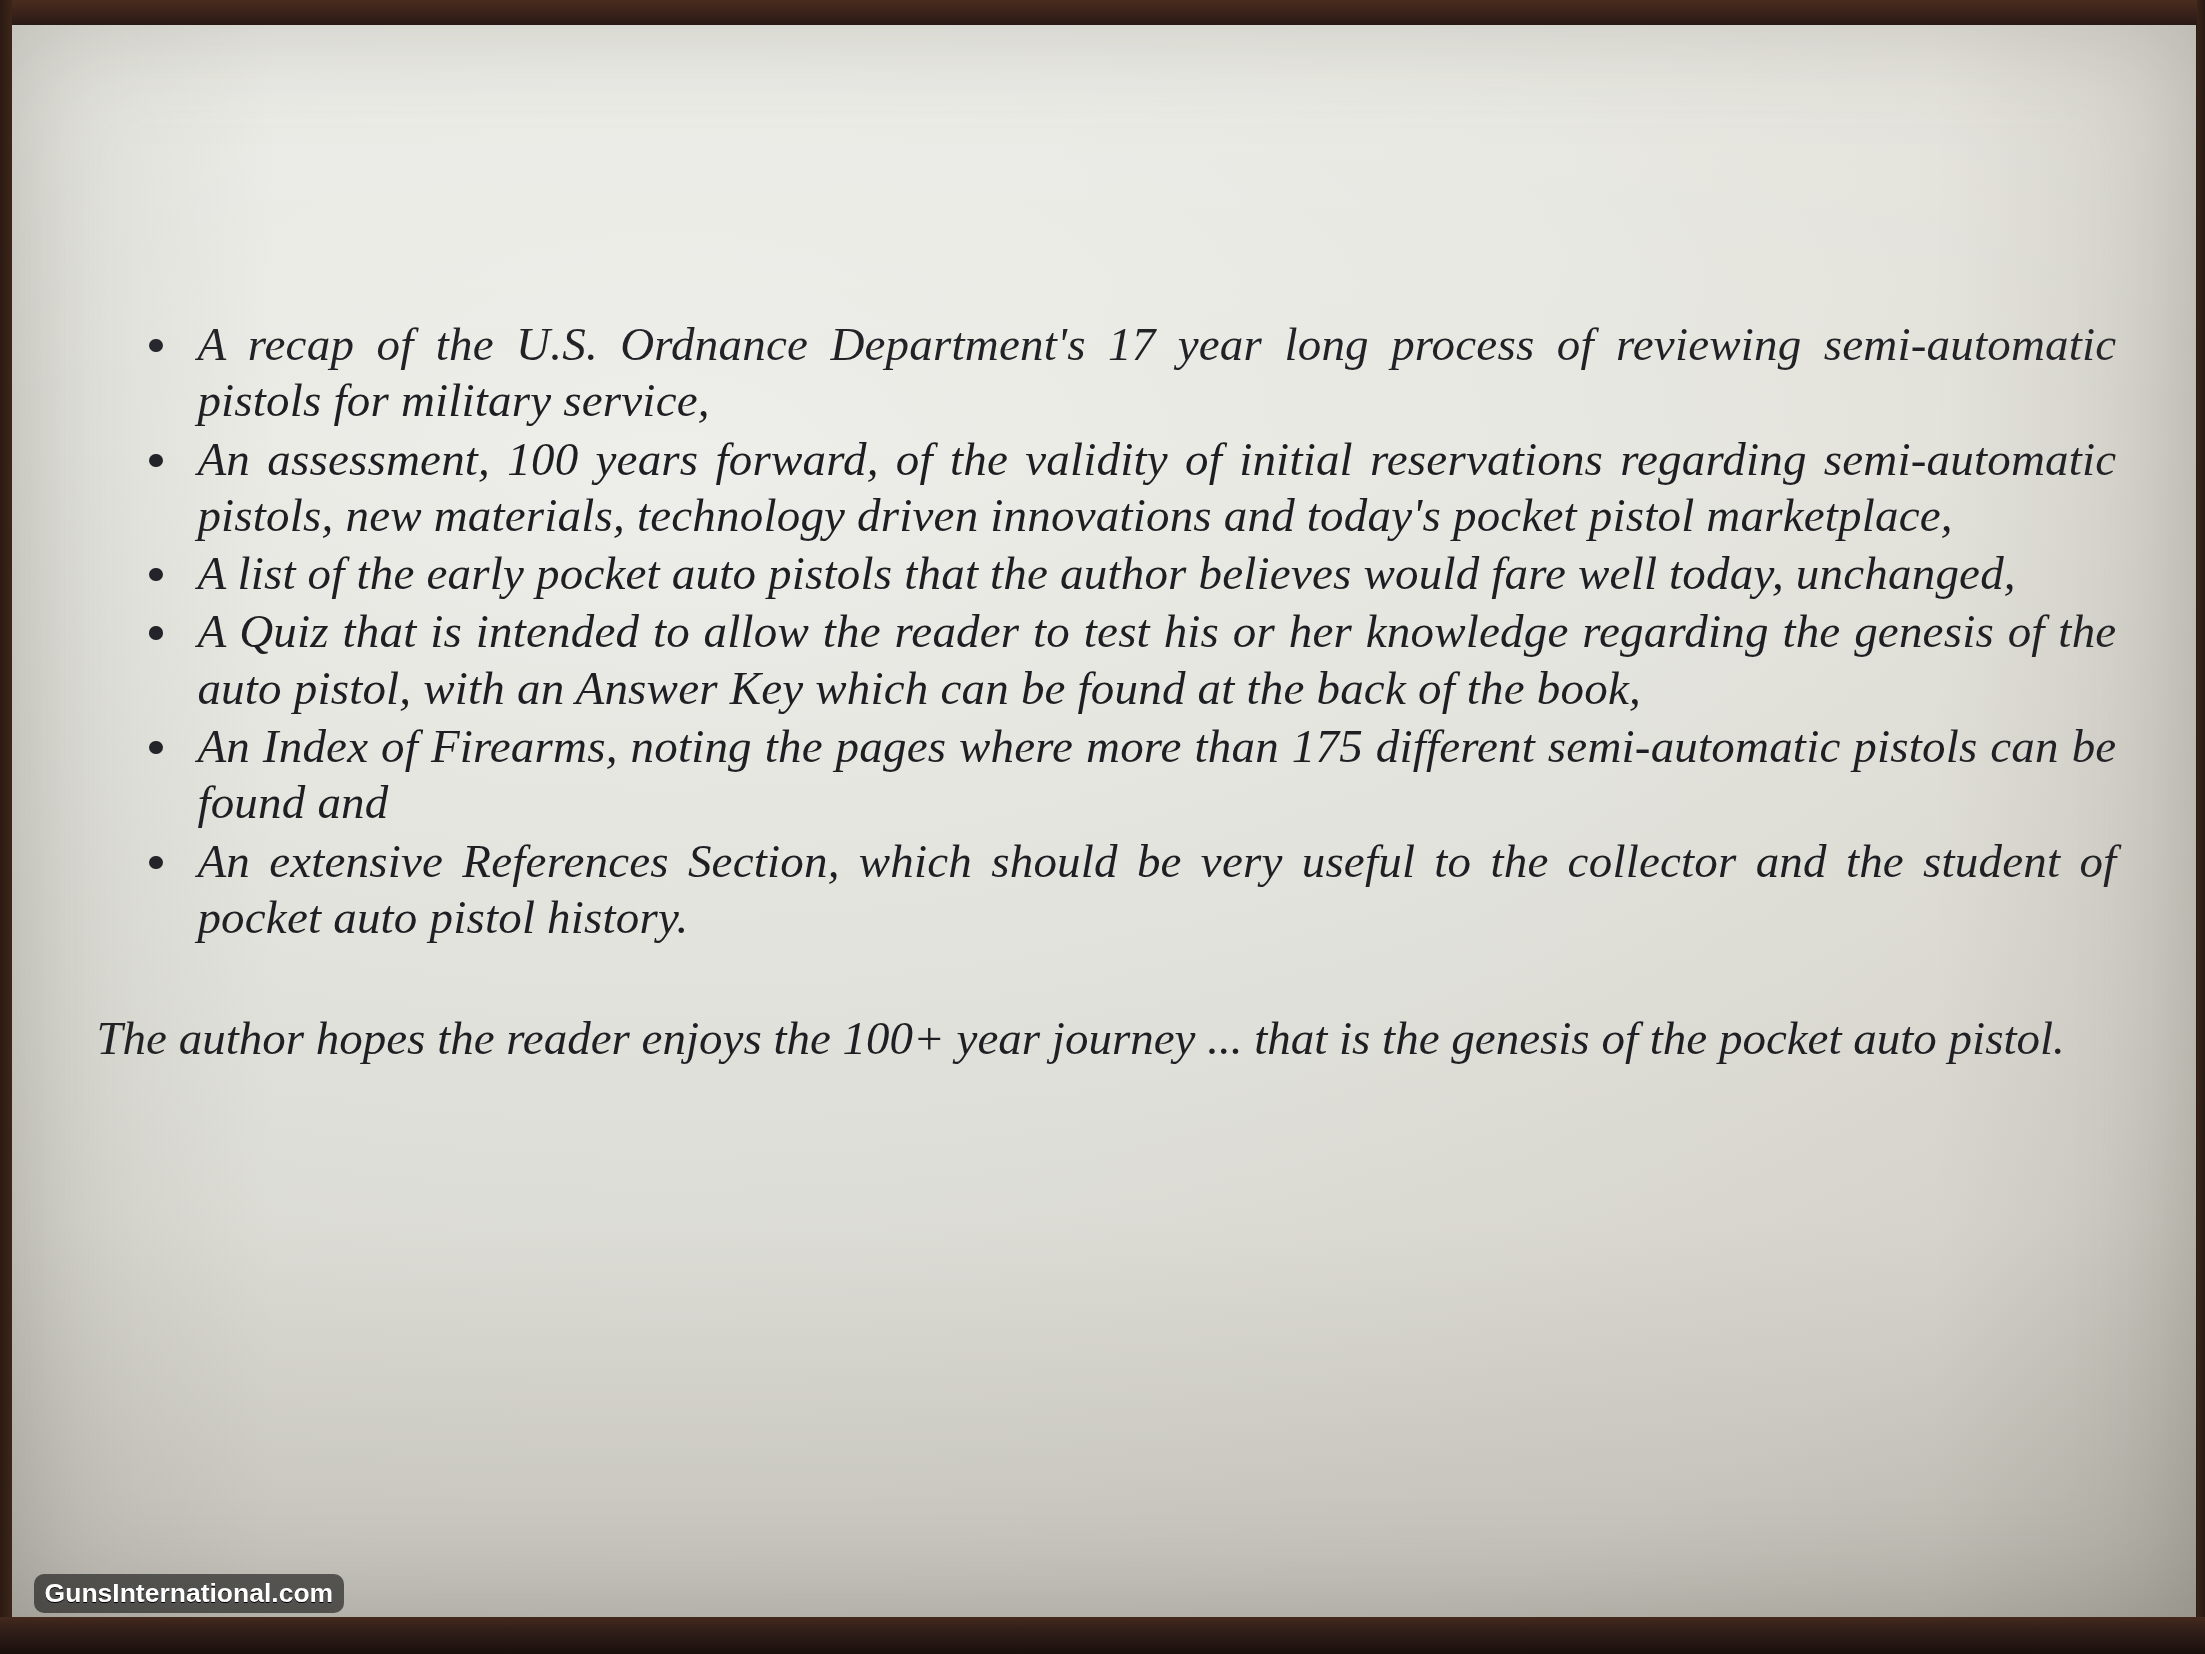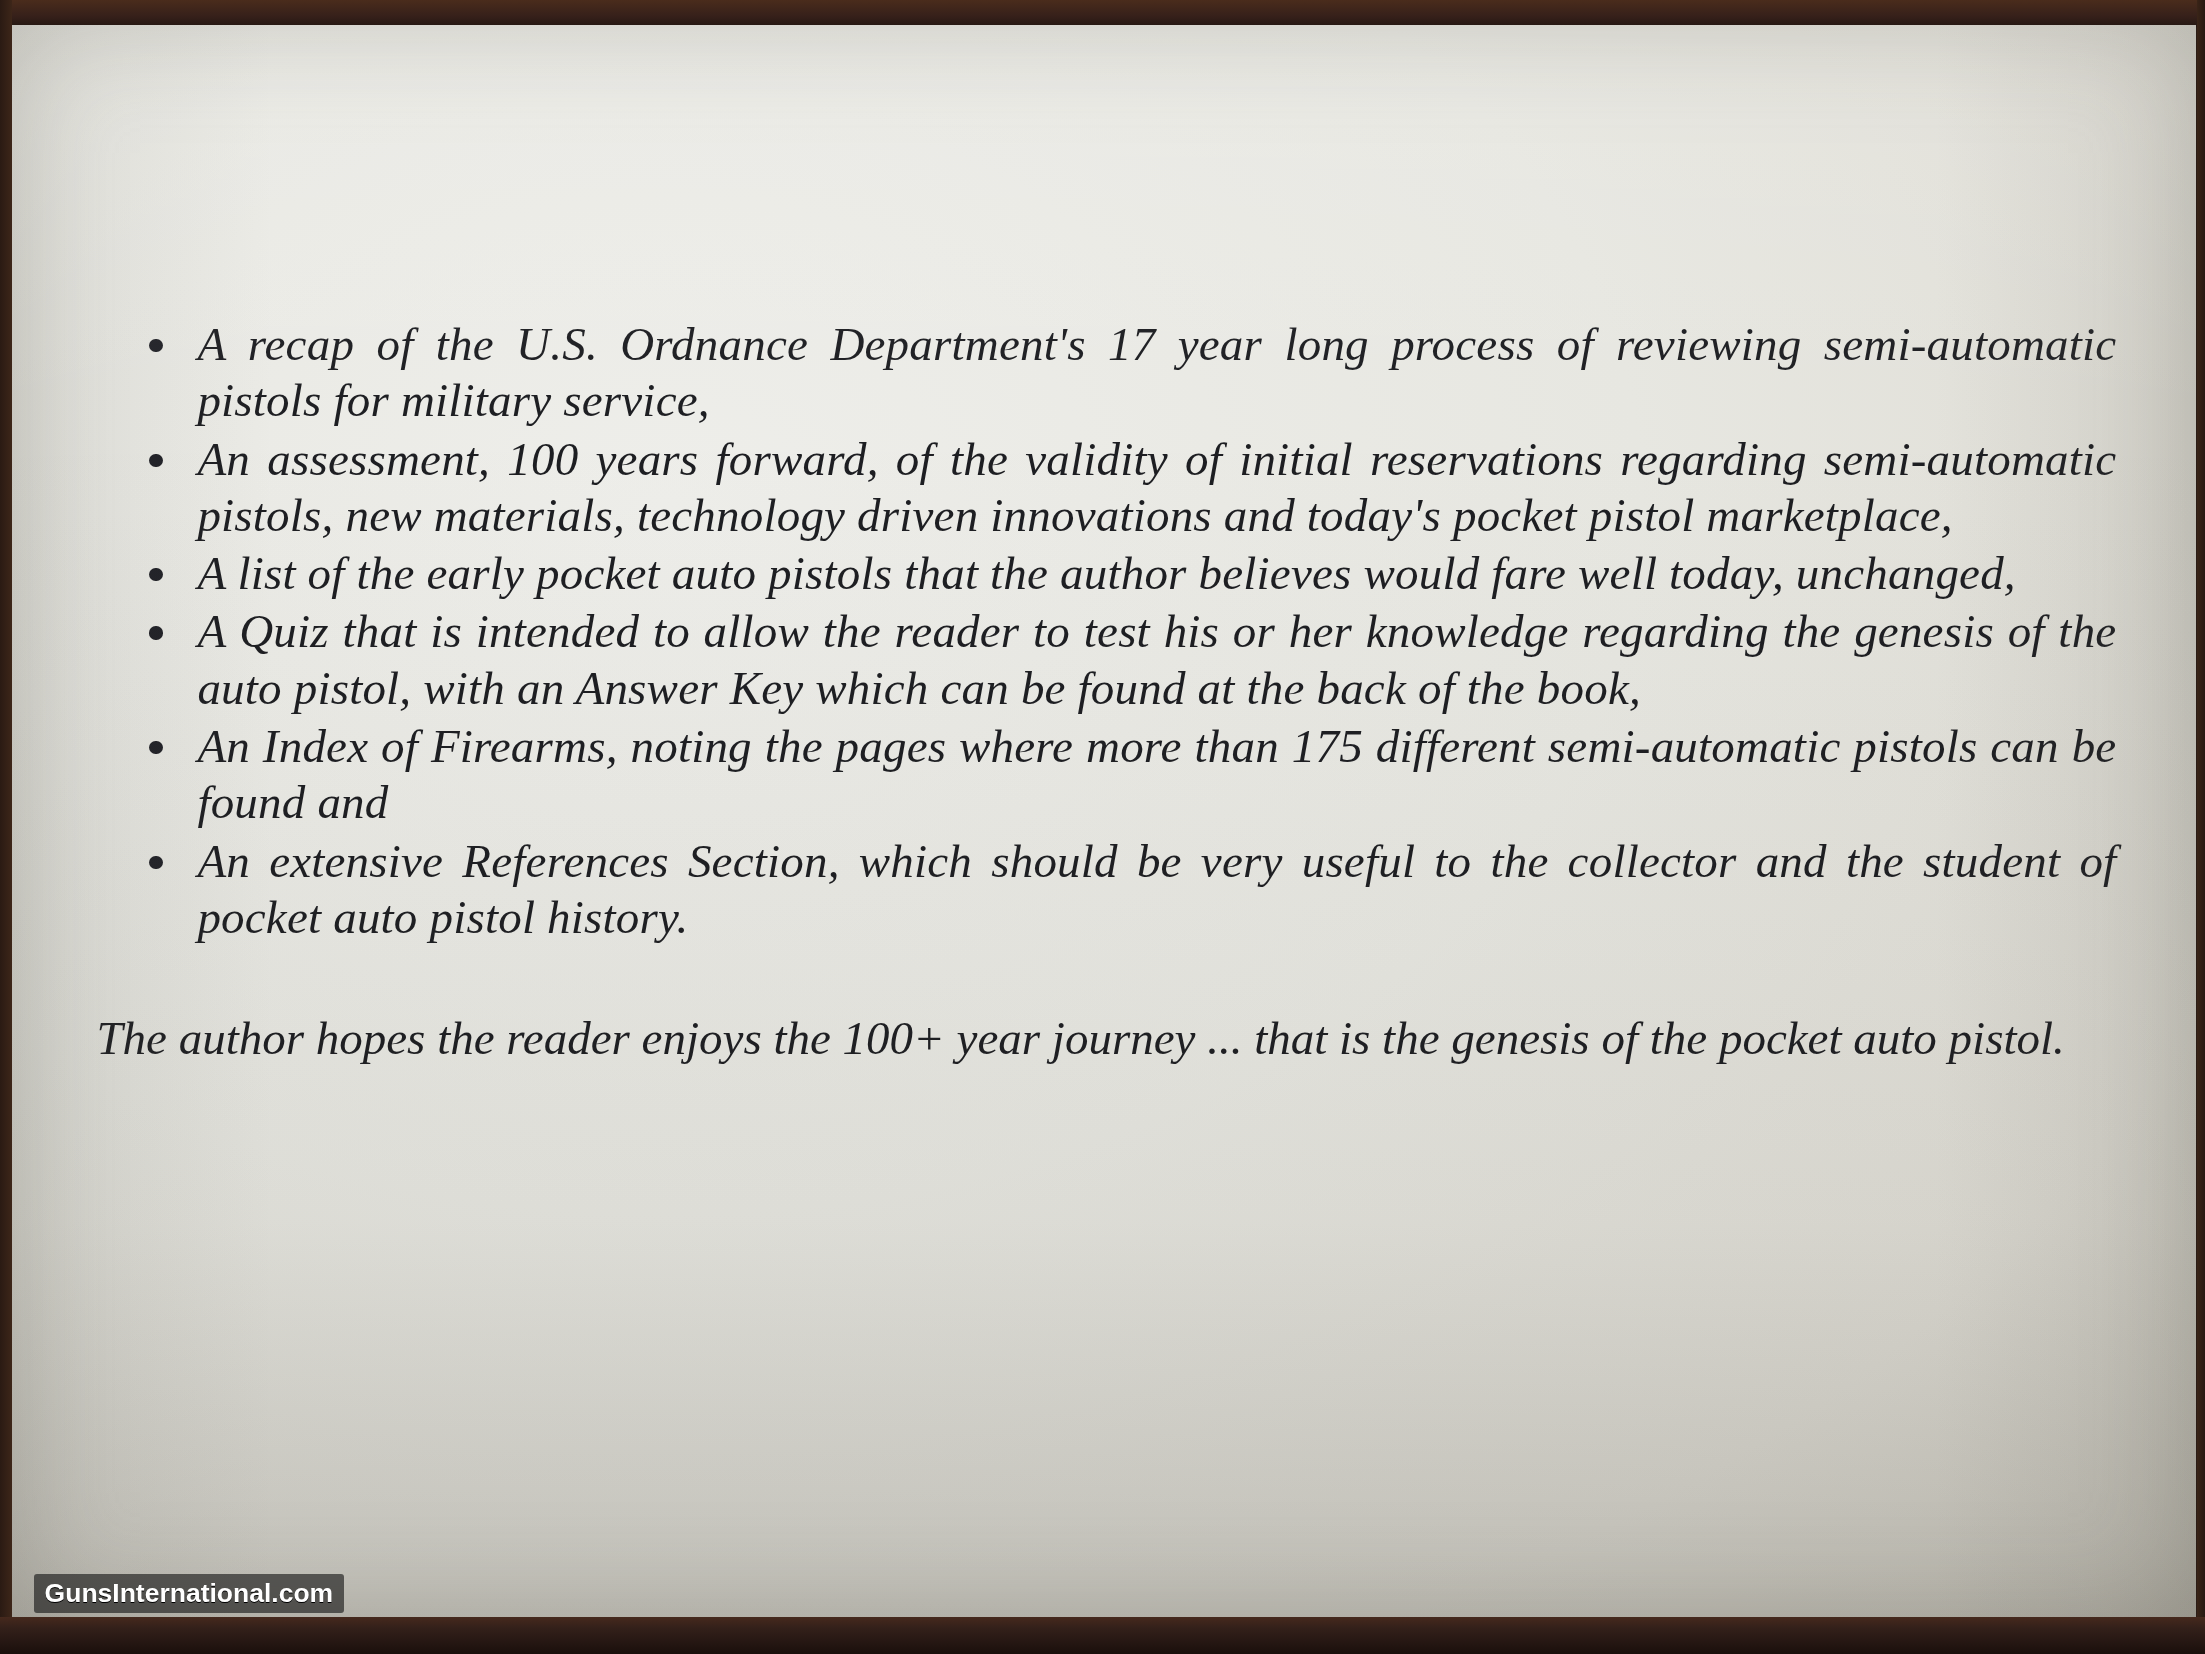--- a/index.html
+++ b/index.html
@@ -120,21 +120,21 @@
     width: 1985px;
   }
 
   
   #watermark {
     position: absolute;
     left: 34px;
     bottom: 41px;
     padding: 5.3px 10.6px 7px 10.6px;
     background: rgba(20,20,20,0.62);
-    border-radius: 3px;
+    border-radius: 10px;
     font-family: "Liberation Sans", sans-serif;
     font-weight: bold;
     font-size: 26.5px;
     letter-spacing: 0px;
     color: #ffffff;
     text-shadow: 0 0.9px 0 #000;
     line-height: 1;
   }
 </style>
 </head>

